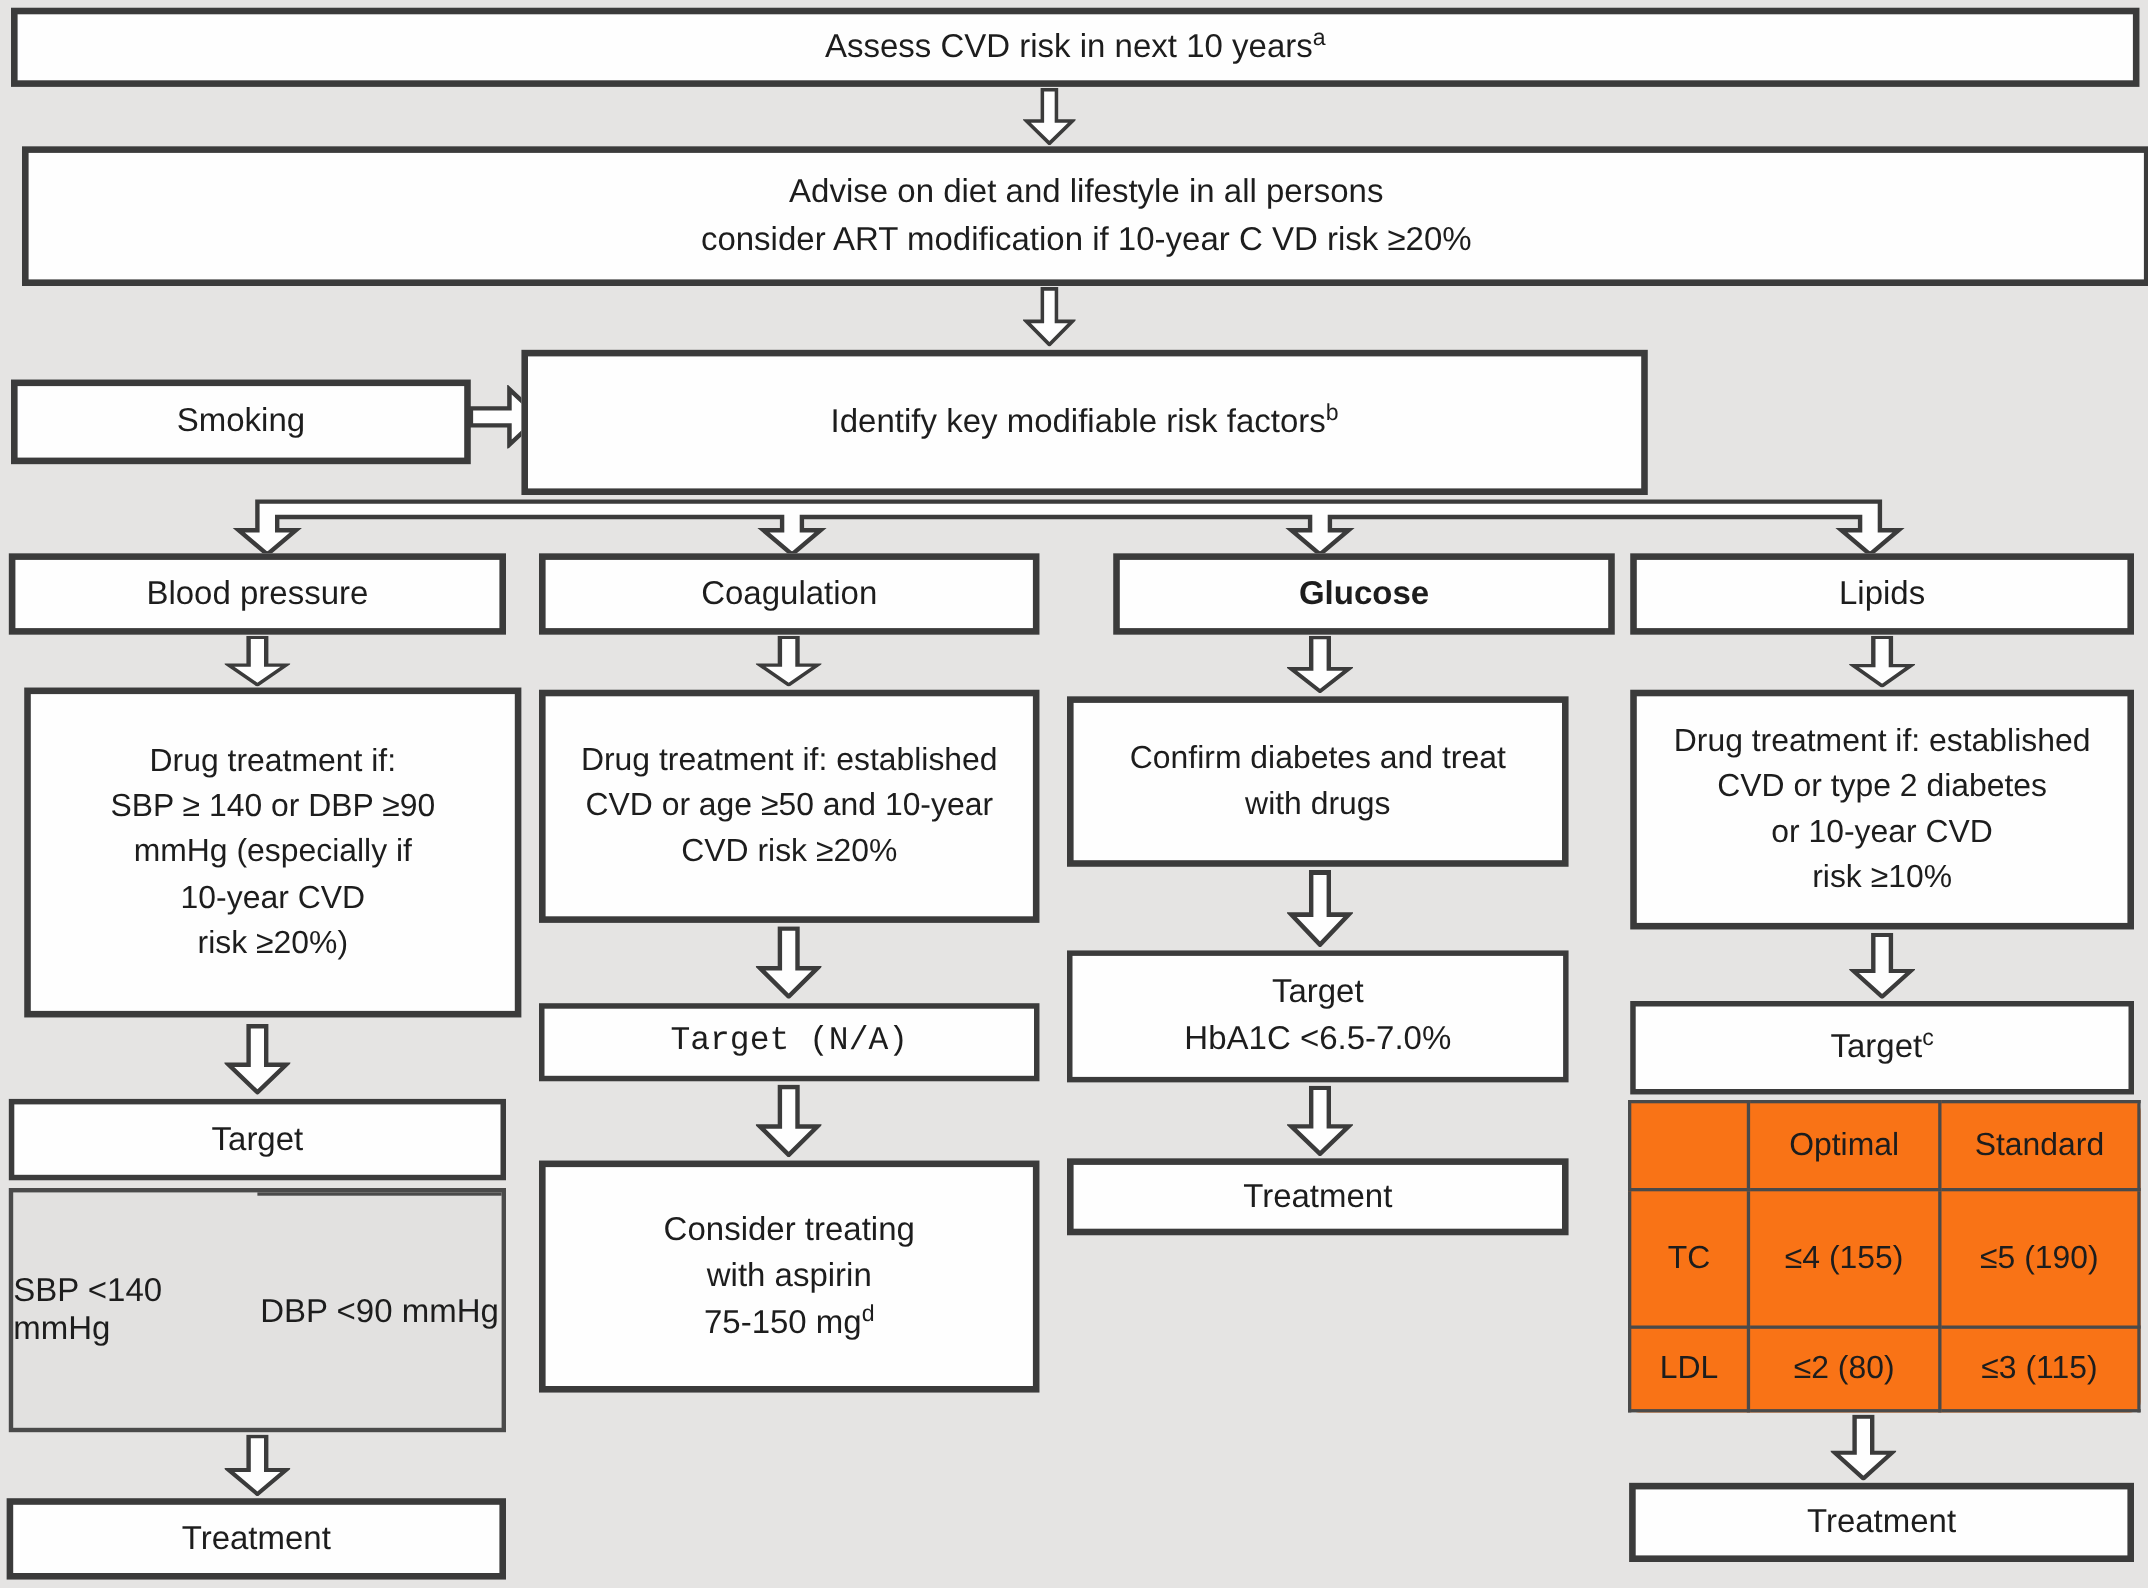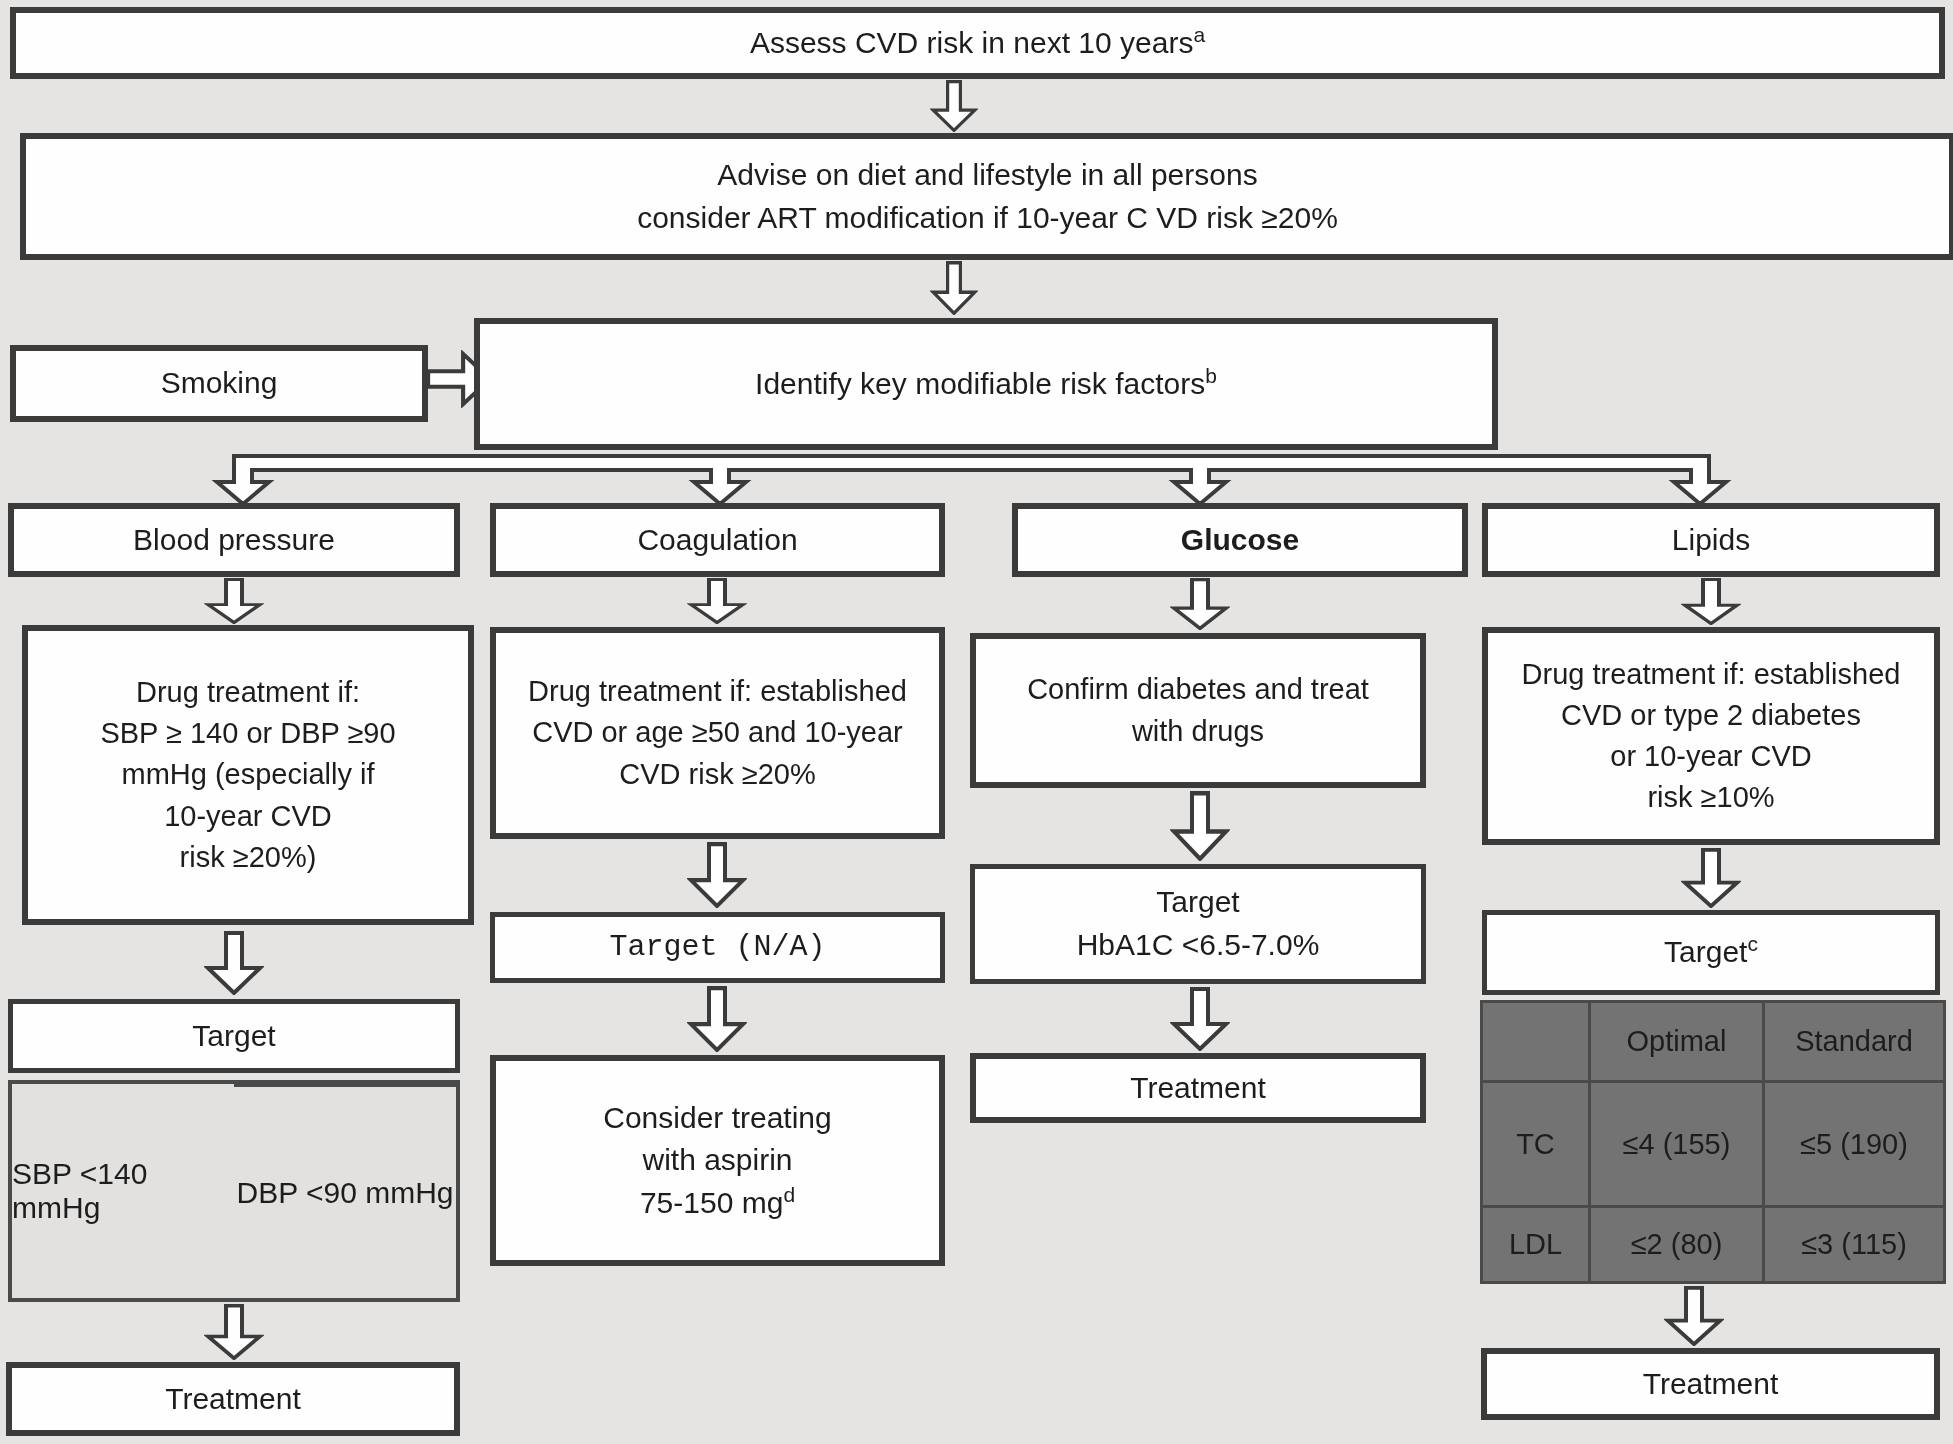--- a/index.html
+++ b/index.html
@@ -35,21 +35,21 @@
   }
   .gray-stack .gcell{
     flex:1;display:flex;align-items:center;justify-content:center;
     font-size:30px;
   }
   .gray-stack .gcell + .gcell{border-top:3px solid #4a4a4a;}
   .arrow-svg{position:absolute;display:block;}
   table.lipid{
     position:absolute;
     border-collapse:collapse;
-    background:#737373;
+    background:#f97316;
     font-size:29px;
     table-layout:fixed;
     border-radius:10px;
   }
   table.lipid td,table.lipid th{
     border:3px solid #4a4a4a;
     text-align:center;
     font-weight:normal;
     padding:0;
   }

